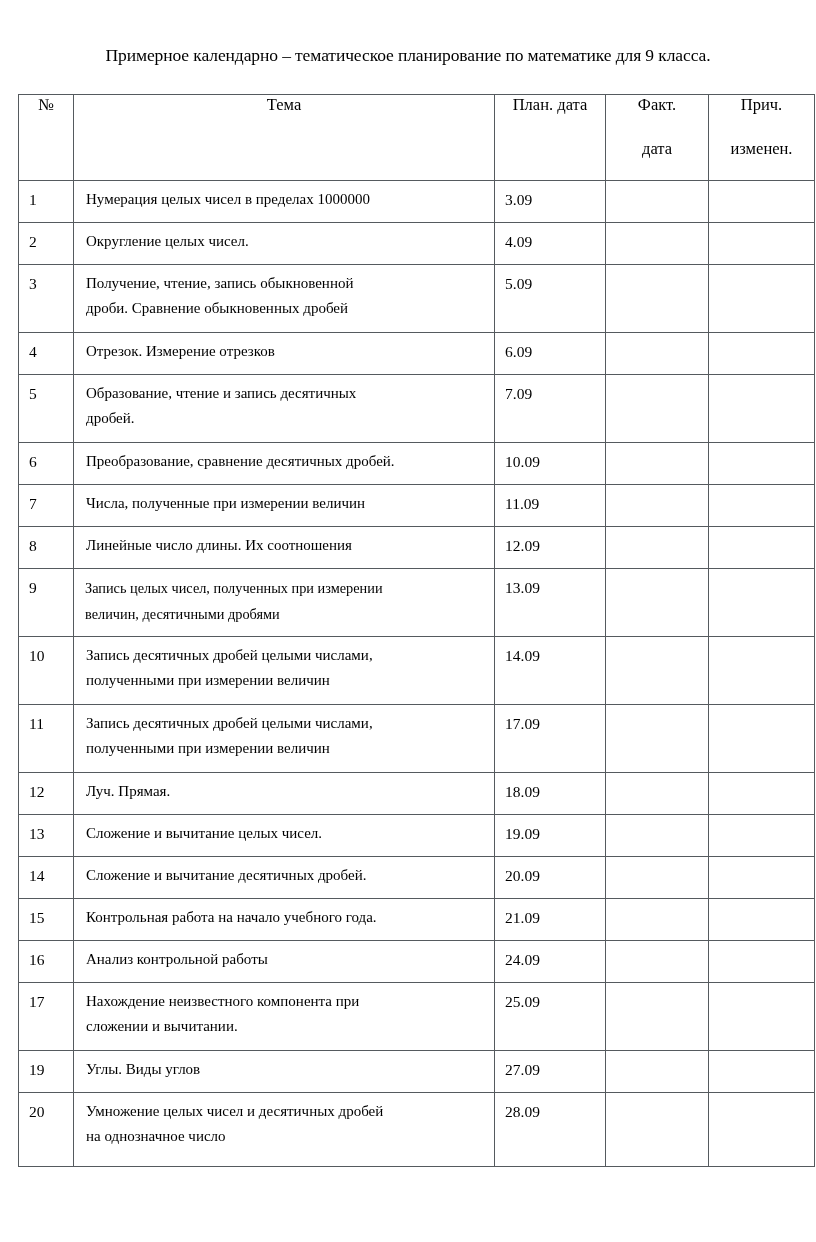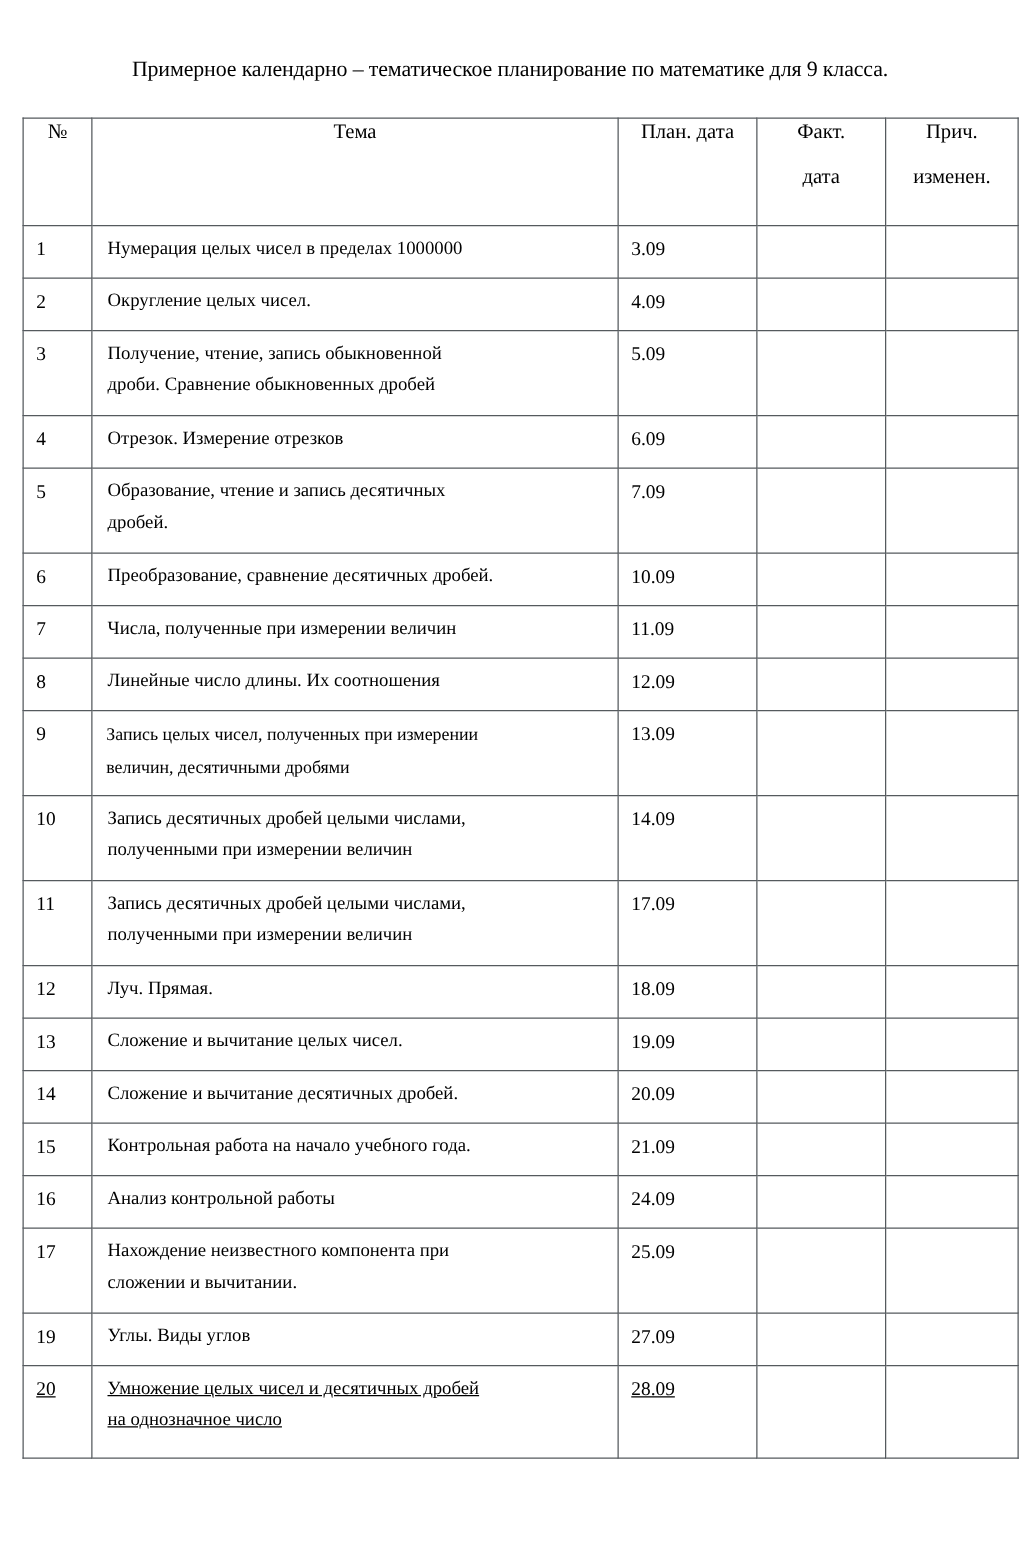--- a/index.html
+++ b/index.html
@@ -67,21 +67,21 @@
 
   
   thead tr { height: 86px; }
   thead th {
     font-weight: normal;
     font-size: 16.5px;
     text-align: center;
     padding-top: 7px;
   }
   thead th.two-line .l1 { display: block; line-height: 20px; }
-  thead th.two-line .l2 { display: block; line-height: 20px; margin-top: 16px; }
+  thead th.two-line .l2 { display: block; line-height: 20px; margin-top: 24px; }
 
   
   tbody td {
     font-size: 15px;
     line-height: 25px;
   }
   tbody td.num {
     padding: 6px 0 0 10px;
     text-align: left;
     font-size: 15.5px;
@@ -94,21 +94,21 @@
   tbody td.plan {
     padding: 6px 0 0 10px;
     text-align: left;
     font-size: 15.5px;
   }
   tbody td.fact,
   tbody td.reason { padding: 0; }
 
   tbody tr.r1 { height: 42px; }
   tbody tr.r2 { height: 68px; }
-  tbody tr.r2-tall { height: 74px; text-decoration: underline; }
+  tbody tr.r2-tall { height: 74px; }
 
   
   tbody td.theme.dense { font-size: 14.3px; line-height: 26px; padding-left: 11px; }
 </style>
 </head>
 <body>
 
 <div class="page">
 
   <div class="title-block">

